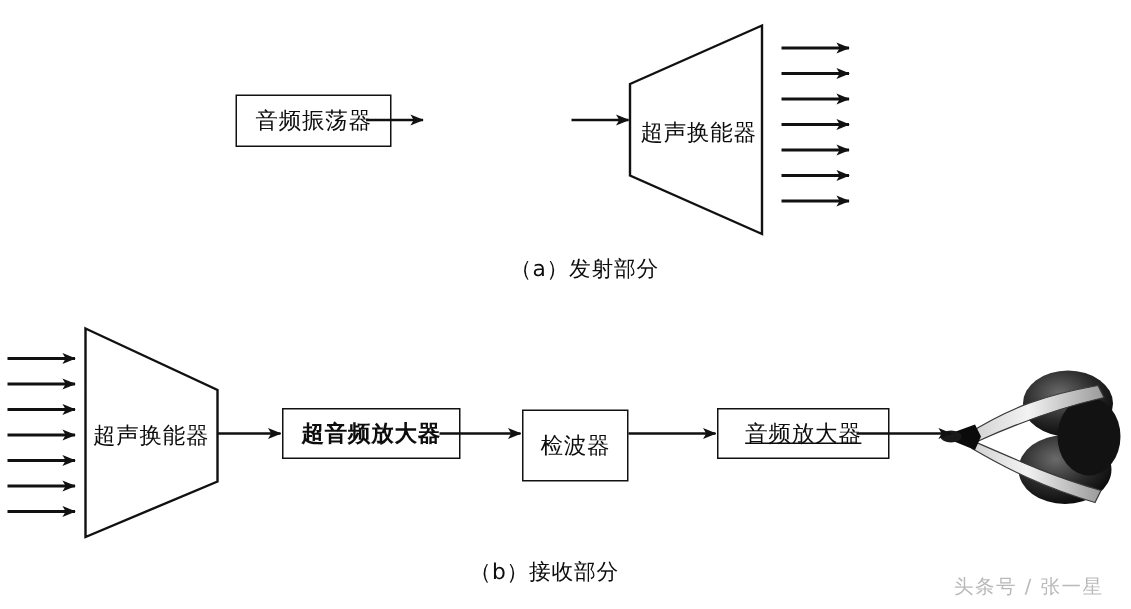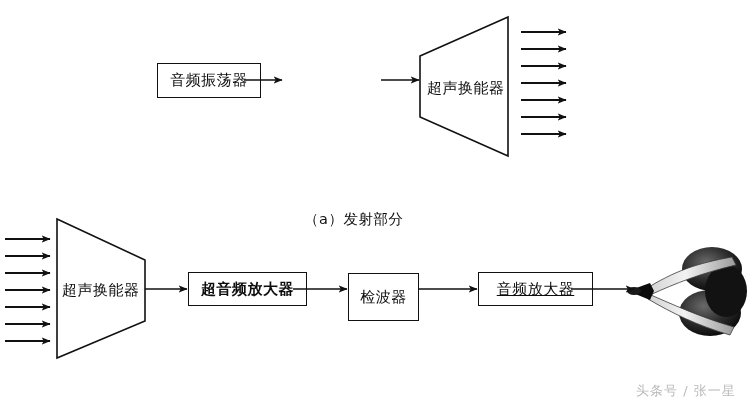--- a/index.html
+++ b/index.html
@@ -87,21 +87,21 @@
   </div>
 
 
   <div class="trap-wrap" style="left:419px; top:16px;">
     <svg width="92" height="142" viewBox="0 0 92 142">
       <polygon points="1,40 89,1 89,140 1,101" fill="#ffffff" stroke="#111111" stroke-width="1.6" stroke-linejoin="miter"></polygon>
     </svg>
   </div>
   <div class="trap-label" style="left:427px; top:79px;">超声换能器</div>
 
-  <div class="caption" style="left:304px; top:170px;margin-top:40px;">（a）发射部分</div>
+  <div class="caption" style="left:340px; top:170px;">（a）发射部分</div>
 
   <div class="trap-wrap" style="left:56px; top:218px;">
     <svg width="92" height="142" viewBox="0 0 92 142">
       <polygon points="1,1 89,42 89,103 1,140" fill="#ffffff" stroke="#111111" stroke-width="1.6" stroke-linejoin="miter"></polygon>
     </svg>
   </div>
   <div class="trap-label" style="left:62px; top:281px;">超声换能器</div>
 
   <div class="blk" style="left:188px; top:272px; width:119px; height:34px;font-weight:bold;">
     <span>超音频放大器</span>
@@ -135,20 +135,21 @@
       <ellipse cx="112" cy="48" rx="21" ry="26" fill="#121212"></ellipse>
 
       <path d="M30,47 C60,28 84,20 118,14 L122,22 C88,30 62,40 36,52 Z" fill="url(#cordg)" stroke="#3a3a3a" stroke-width="0.8"></path>
       <path d="M30,49 C60,62 86,74 120,84 L116,92 C82,82 58,70 34,56 Z" fill="url(#cordg)" stroke="#3a3a3a" stroke-width="0.8"></path>
 
       <path d="M14,48 L36,40 L40,48 L36,57 Z" fill="#0b0b0b"></path>
       <ellipse cx="20" cy="48" rx="7" ry="4" fill="#1a1a1a"></ellipse>
     </svg>
   </div>
 
+  <div class="caption" style="left:313px; top:372px;">（b）接收部分</div>
 
   <svg class="arrow-layer" viewBox="0 0 754 406">
     <defs>
       <marker id="ah" markerWidth="9" markerHeight="8" refX="8.4" refY="4" orient="auto" markerUnits="userSpaceOnUse">
         <path d="M0,0.3 L9,4 L0,7.7 L2.2,4 Z" fill="#111111"></path>
       </marker>
     </defs>
     <g stroke="#111111" stroke-width="1.7" fill="none" marker-end="url(#ah)">
       <line x1="244" y1="80" x2="282" y2="80"></line>
       <line x1="381" y1="80" x2="419" y2="80"></line>

